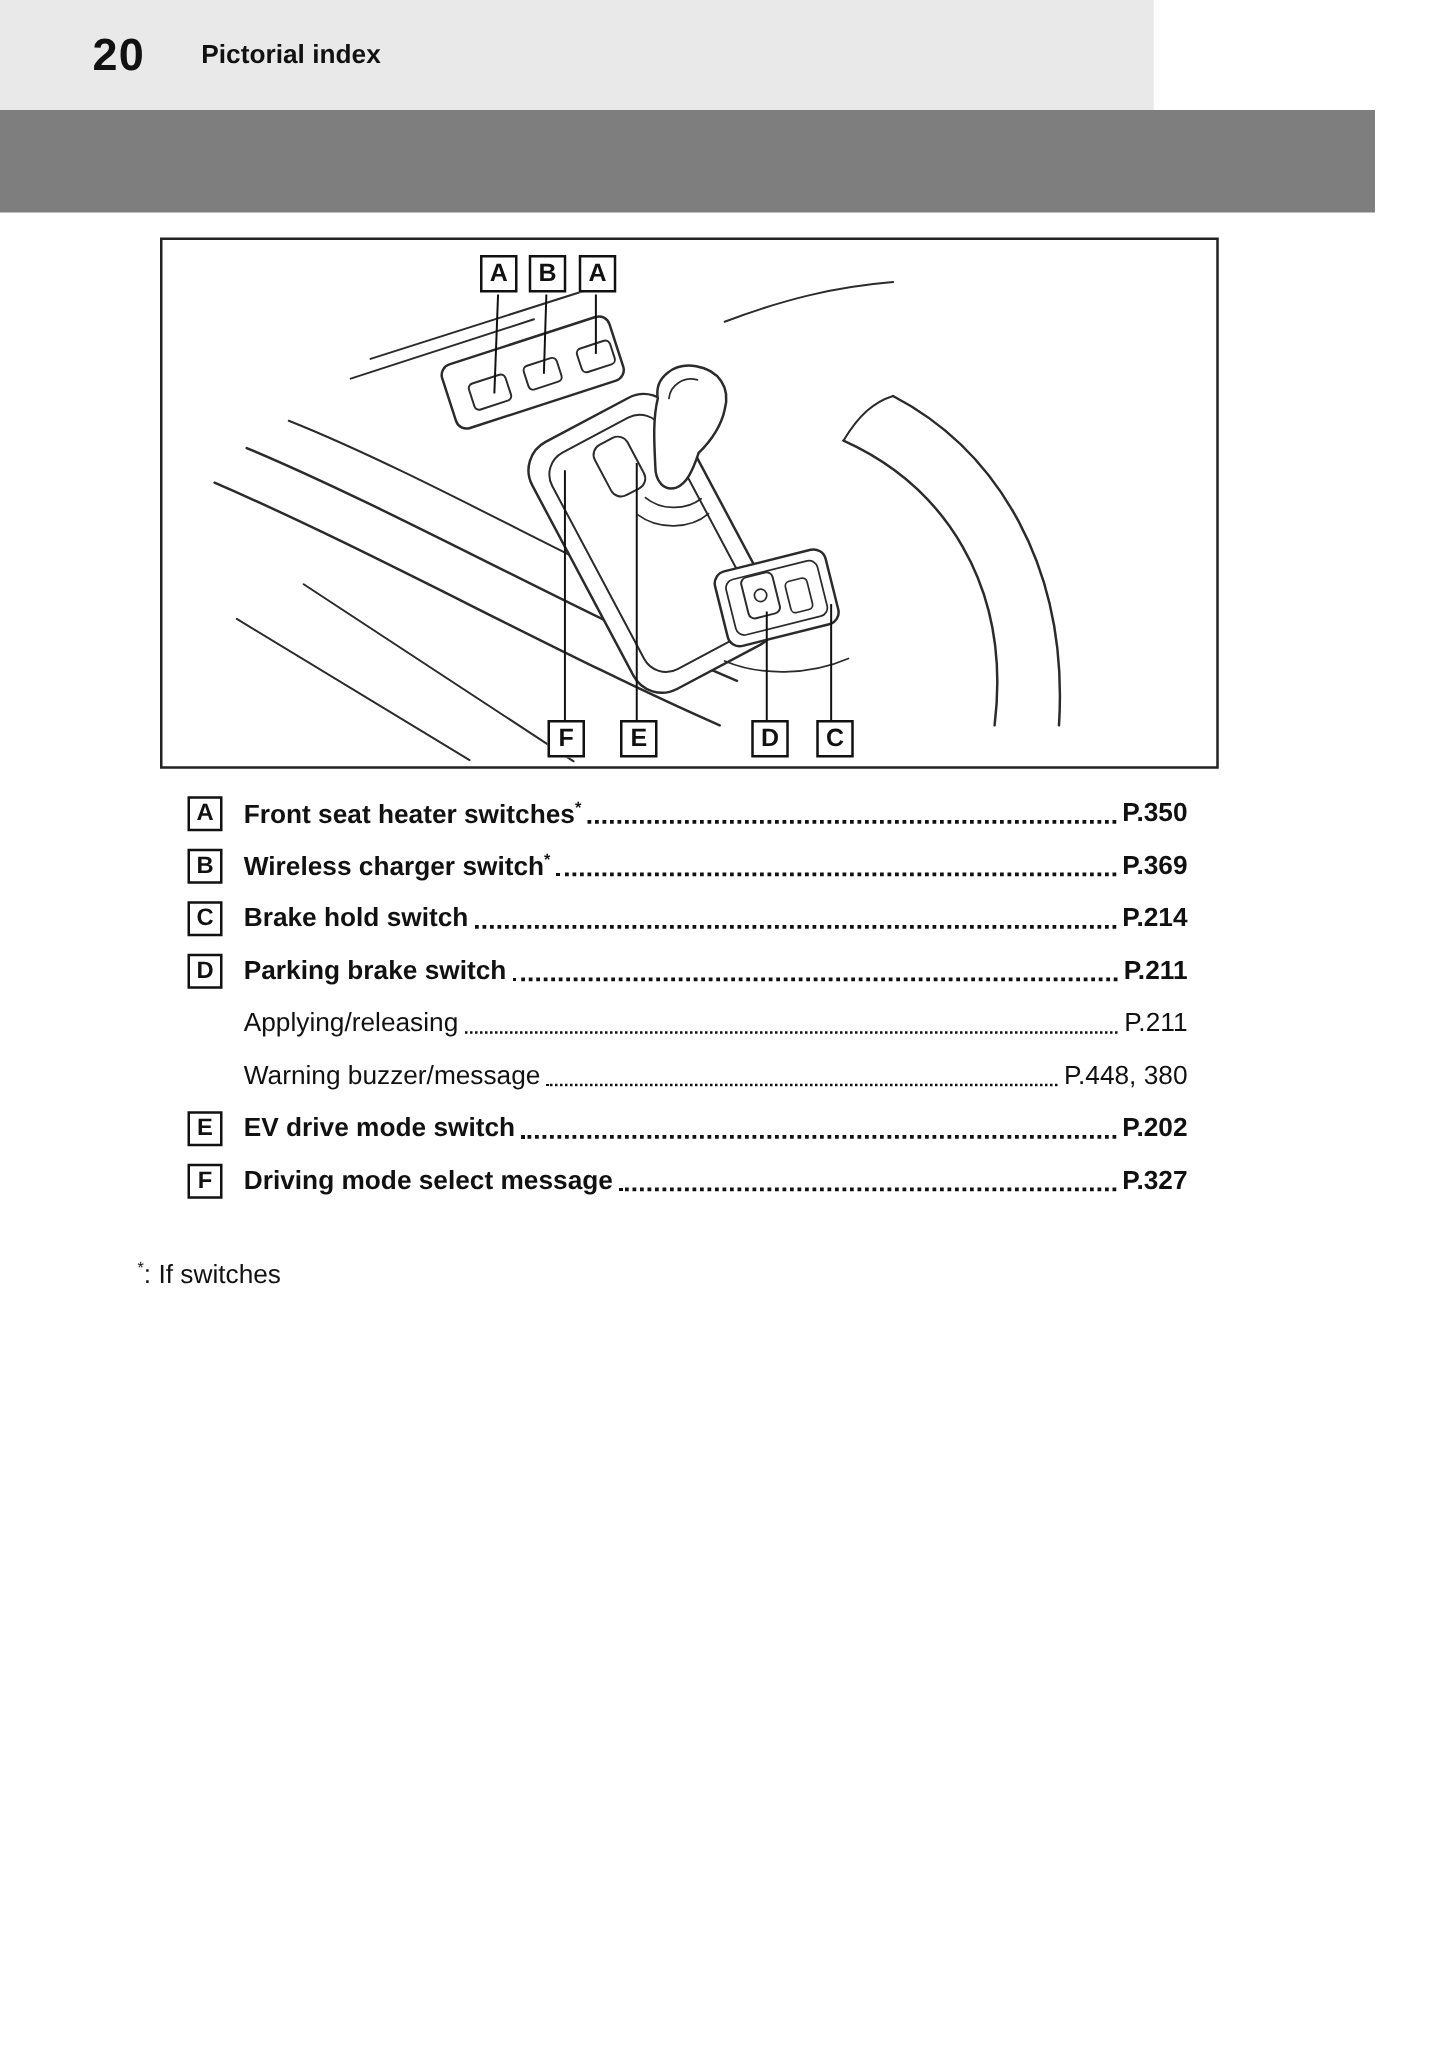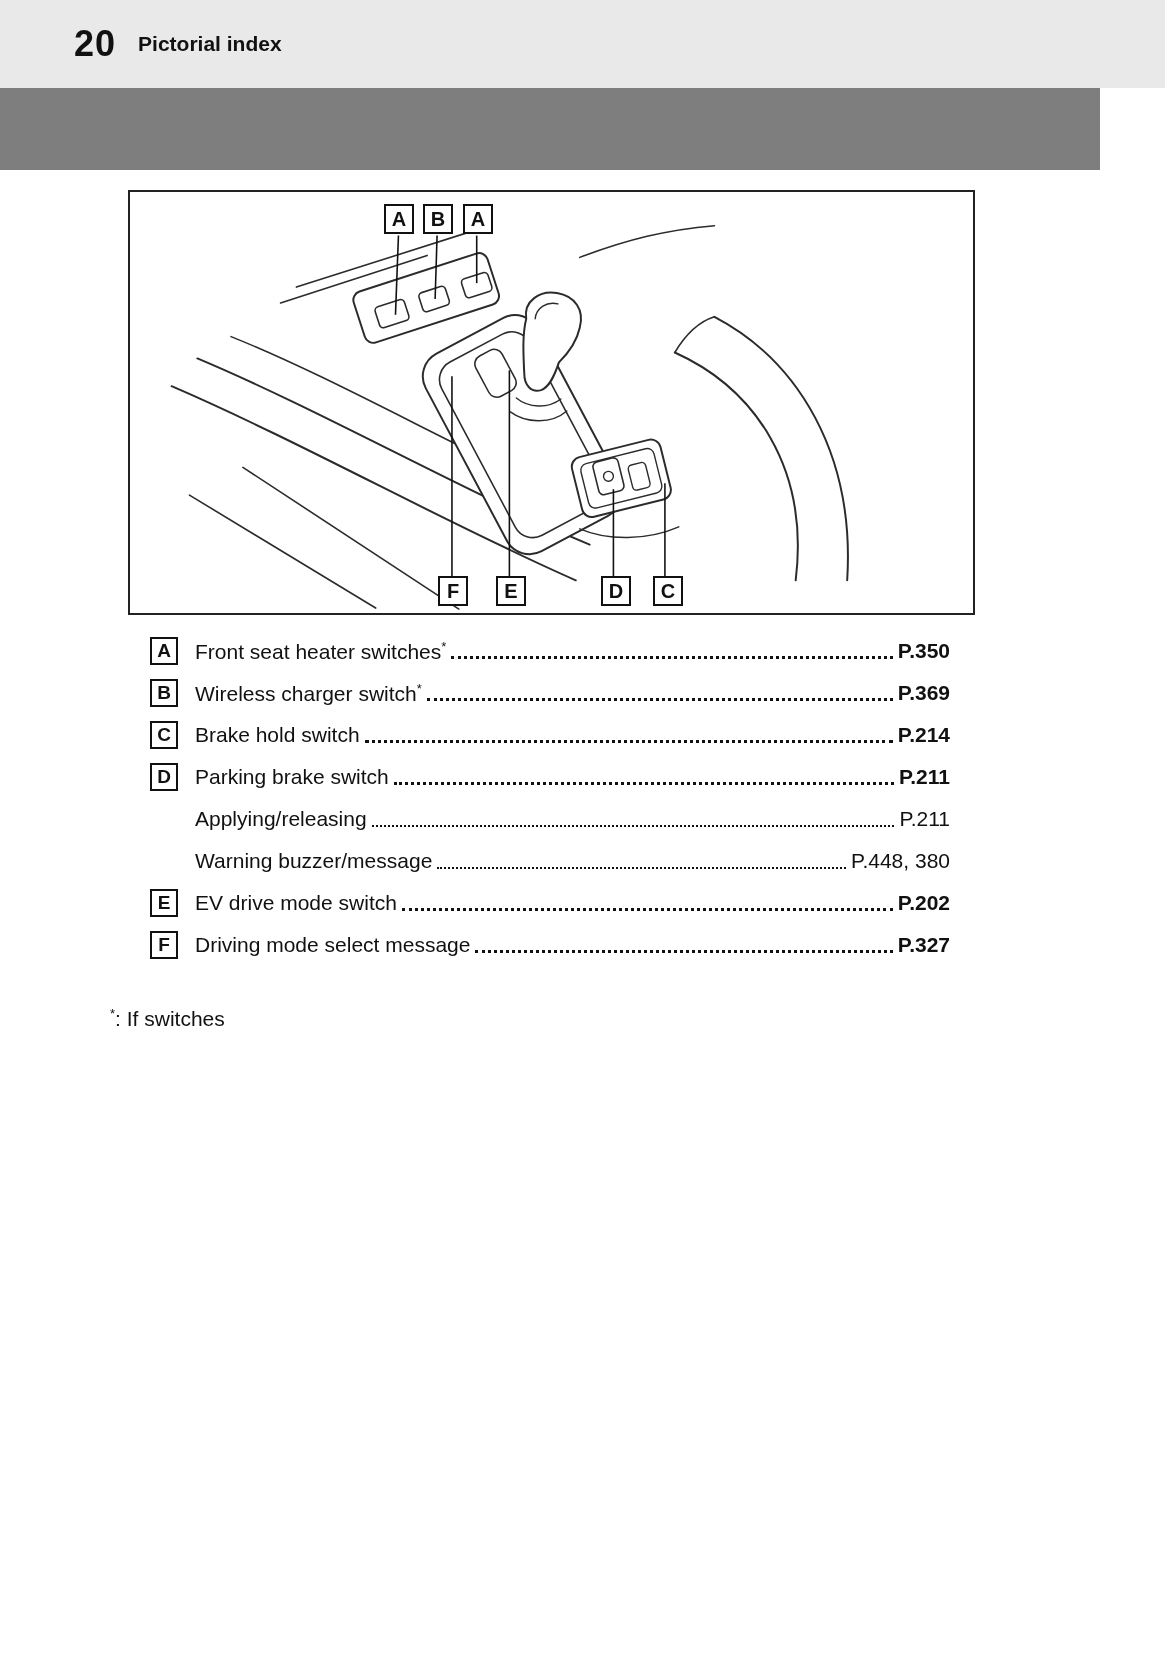--- a/index.html
+++ b/index.html
@@ -8,31 +8,31 @@
     width: 1165px; height: 1653px;
     position: relative;
     font-family: "Liberation Sans", sans-serif;
     color: #111;
     overflow: hidden;
   }
 
   
   .page-header {
     position: absolute; top: 0; left: 0;
-    width: 1165px; height: 88px;
+    width: 923px; height: 88px;
     background: #e9e9e9;
     display: flex; align-items: center;
   }
   .page-number {
     font-size: 36px; font-weight: bold;
     margin-left: 74px; letter-spacing: 1px;
   }
   .section-title {
     font-size: 21px; font-weight: bold;
-    margin-left: 22px;
+    margin-left: 45px;
   }
   .gray-band {
     position: absolute; top: 88px; left: 0;
     width: 1100px; height: 82px;
     background: #7e7e7e;
   }
 
   
   .diagram {
     position: absolute; left: 128px; top: 190px;
@@ -64,21 +64,21 @@
   }
   .row { display: flex; align-items: center; height: 42px; }
   .letterbox {
     flex: 0 0 28px;
     width: 28px; height: 28px;
     border: 2px solid #111;
     display: flex; align-items: center; justify-content: center;
     font-weight: bold; font-size: 19px;
     margin-right: 17px;
   }
-  .row .title { font-size: 21px; font-weight: normal; white-space: nowrap; }
+  .row .title { font-size: 21px; font-weight: bold; white-space: nowrap; }
   .row .title sup.star { font-size: 13px; }
   .row.sub { padding-left: 45px; }
   .row.sub .title { font-weight: normal; }
   .dots {
     flex: 1 1 auto;
     height: 16px;
     align-self: center;
     border-bottom: 3px dotted #111;
     margin: 0 5px 0 5px;
   }

